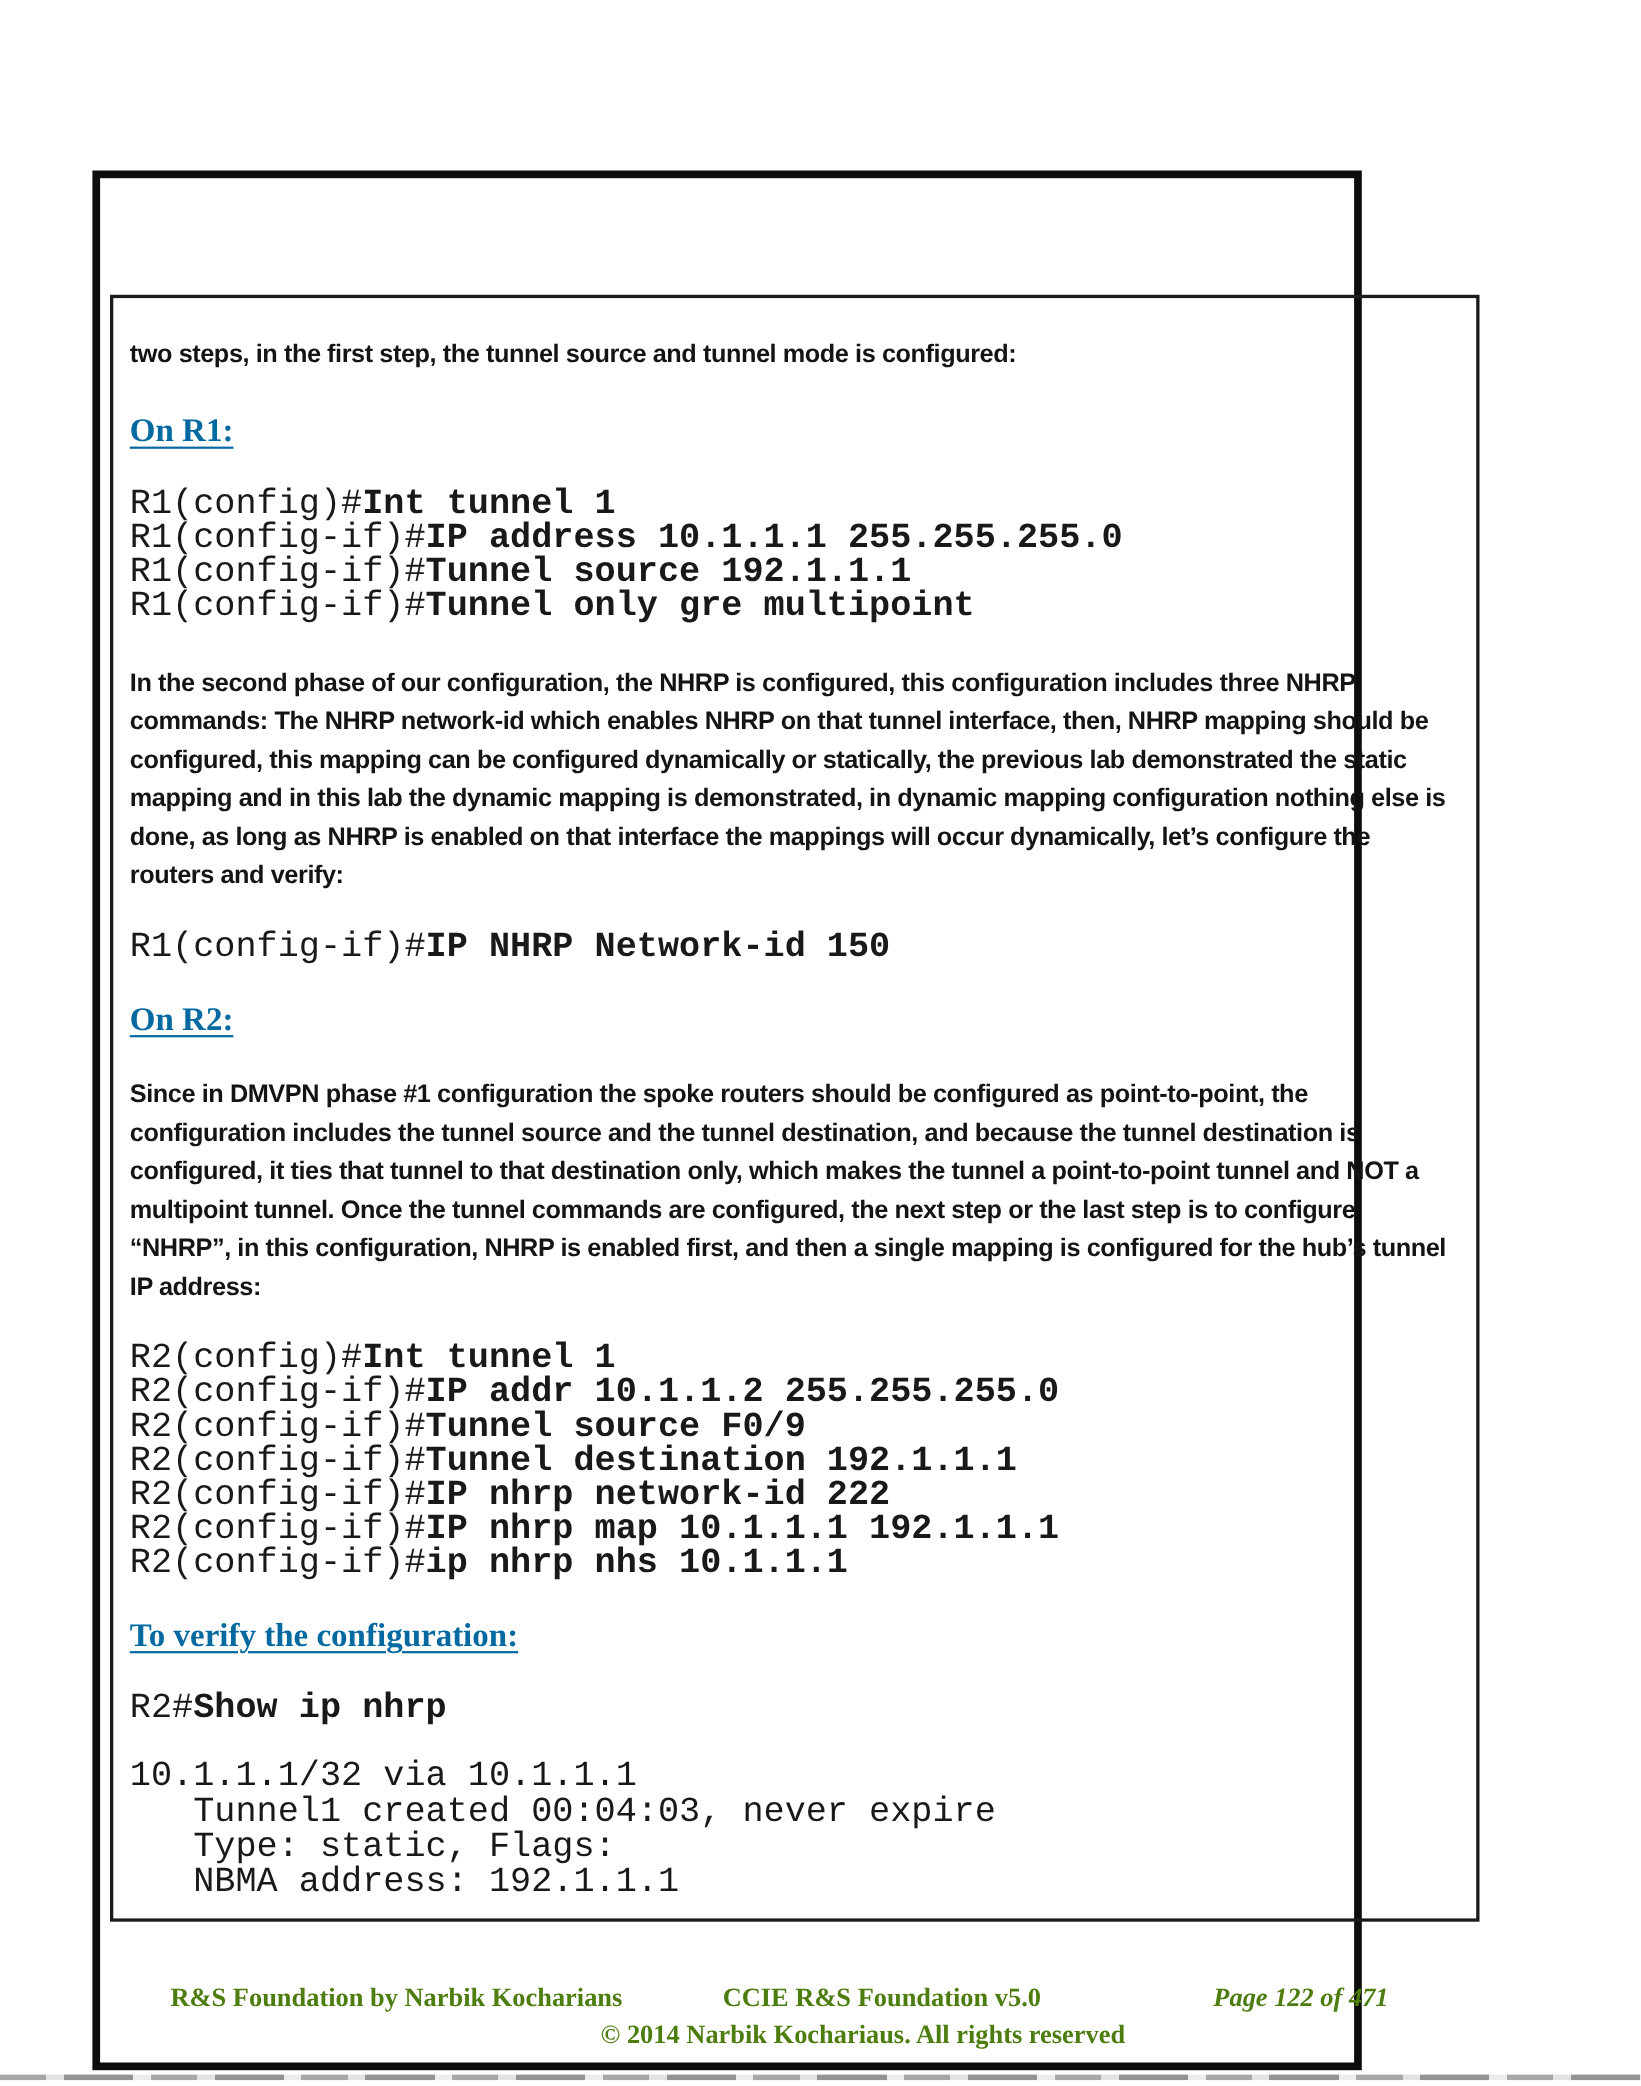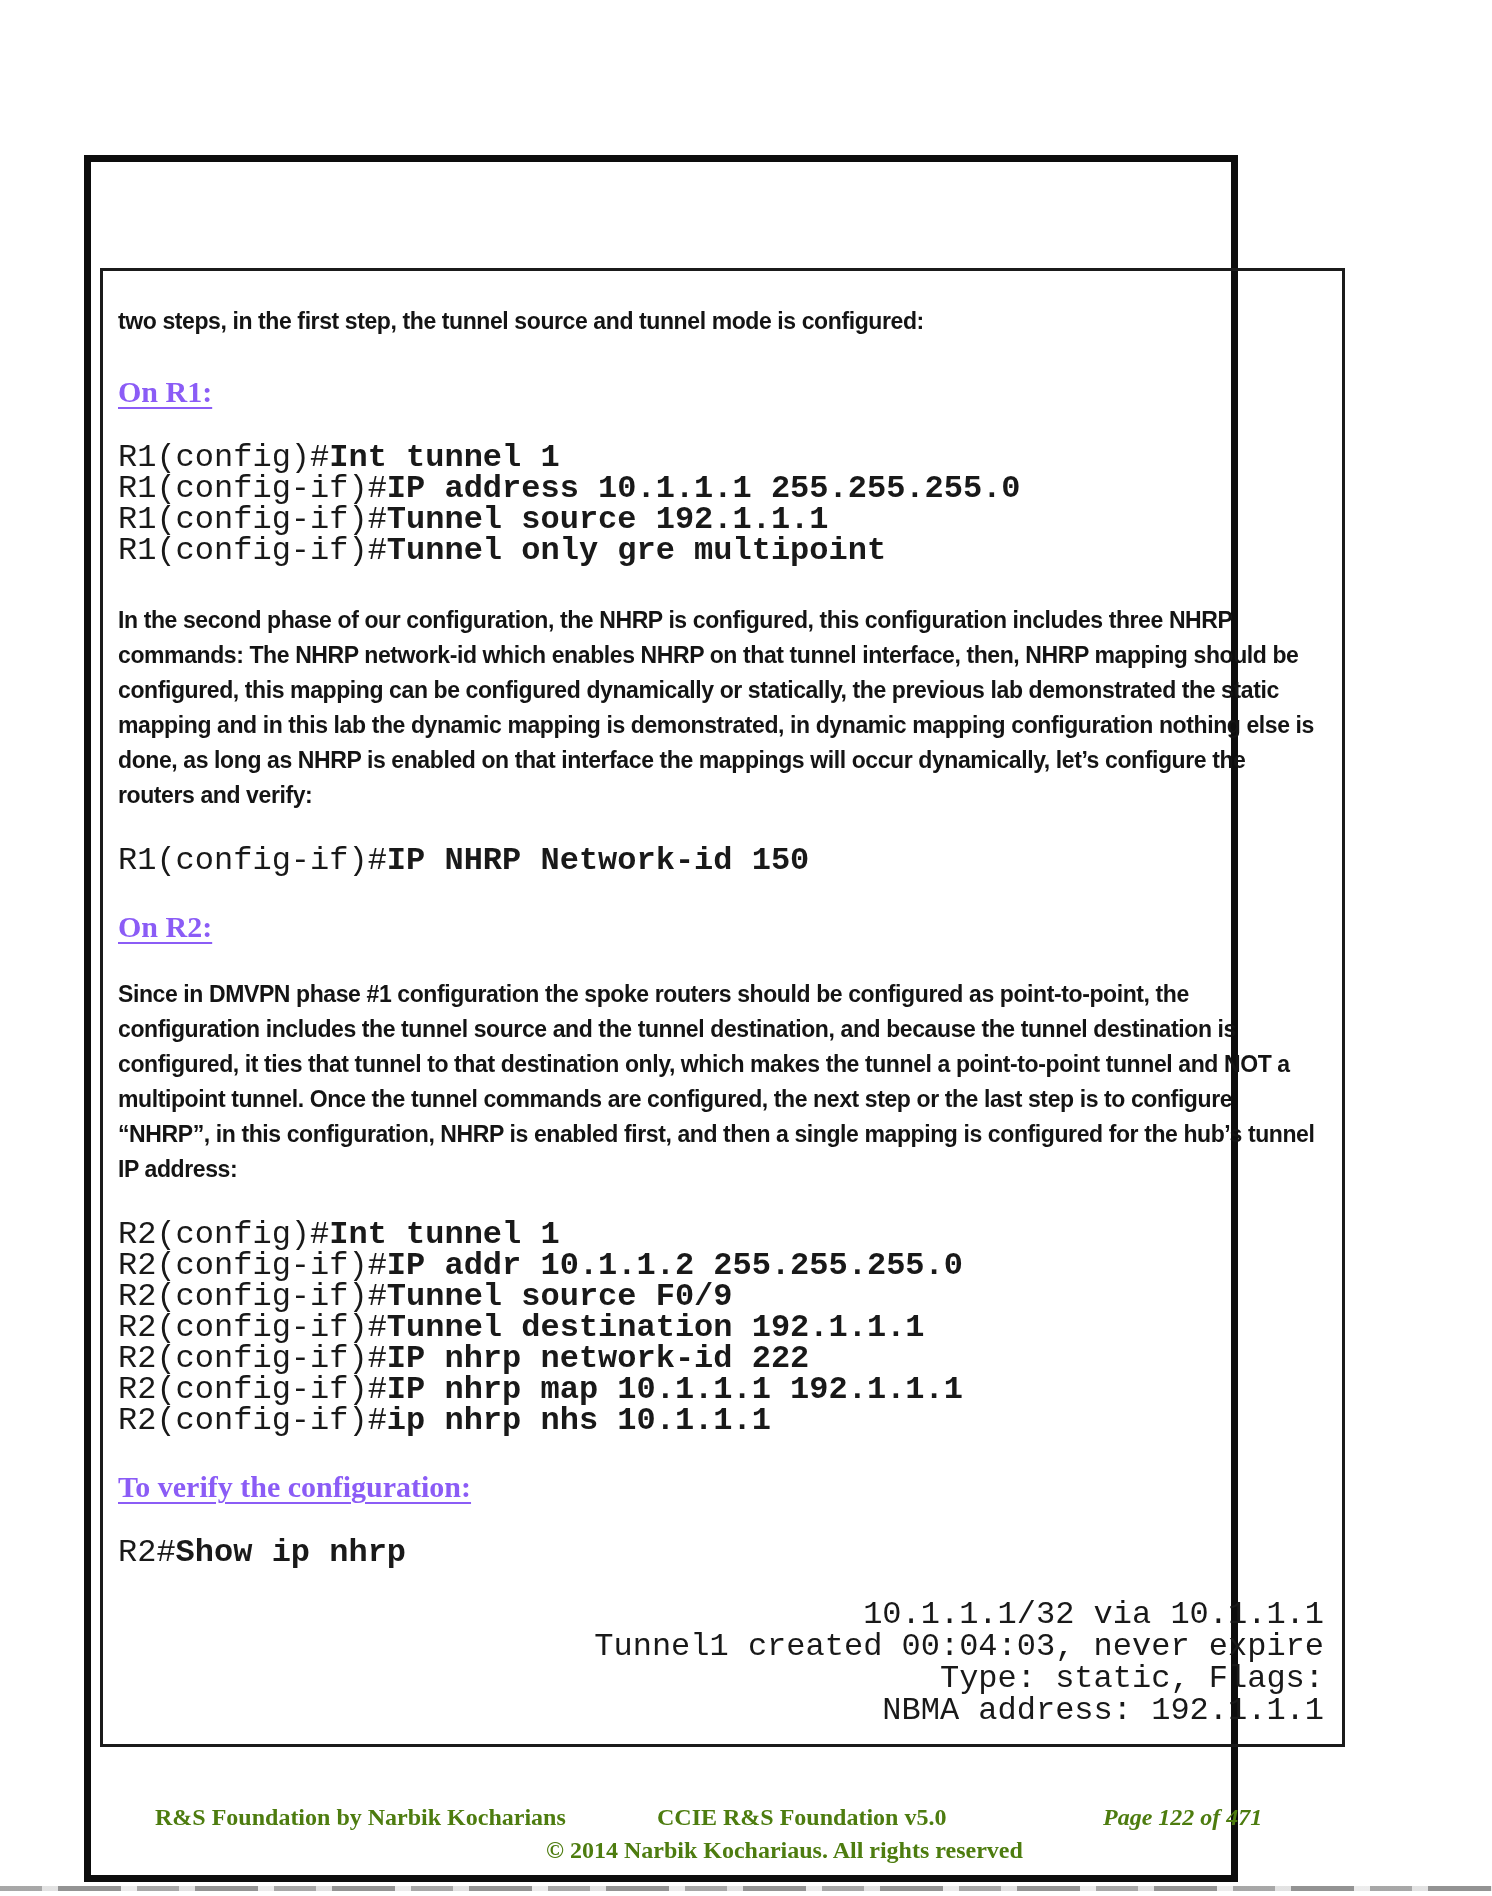--- a/index.html
+++ b/index.html
@@ -32,39 +32,39 @@
     font-weight: bold;
     letter-spacing: -0.4px;
     line-height: 35px;
     margin: 0 0 32px 0;
     color: #141414;
   }
   .section-heading {
     font-family: "Liberation Serif", serif;
     font-size: 30px;
     font-weight: bold;
-    color: #8b5cf6;
+    color: #0369a1;
     text-decoration: underline;
     text-underline-offset: 5px;
     text-decoration-thickness: 2px;
     line-height: 42px;
     margin: 30px 0 29px 0;
   }
   .code-block {
     font-family: "Liberation Mono", "DejaVu Sans Mono", monospace;
     font-size: 32px;
     line-height: 31px;
     color: #191919;
     margin: 0;
   }
   .code-line { white-space: pre; }
   .prompt { font-weight: 400; }
   .cmd { font-weight: 700; }
   .mb-lg { margin-bottom: 37px; }
-  .output-block { margin-top: 31px; line-height: 32px; text-align: right; }
+  .output-block { margin-top: 31px; line-height: 32px; }
   .footer-item {
     position: absolute;
     font-family: "Liberation Serif", serif;
     font-size: 24px;
     font-weight: bold;
     color: #4d7c0f;
     white-space: nowrap;
     line-height: 30px;
   }
   .f-left   { left: 64px;  top: 1640px; }

